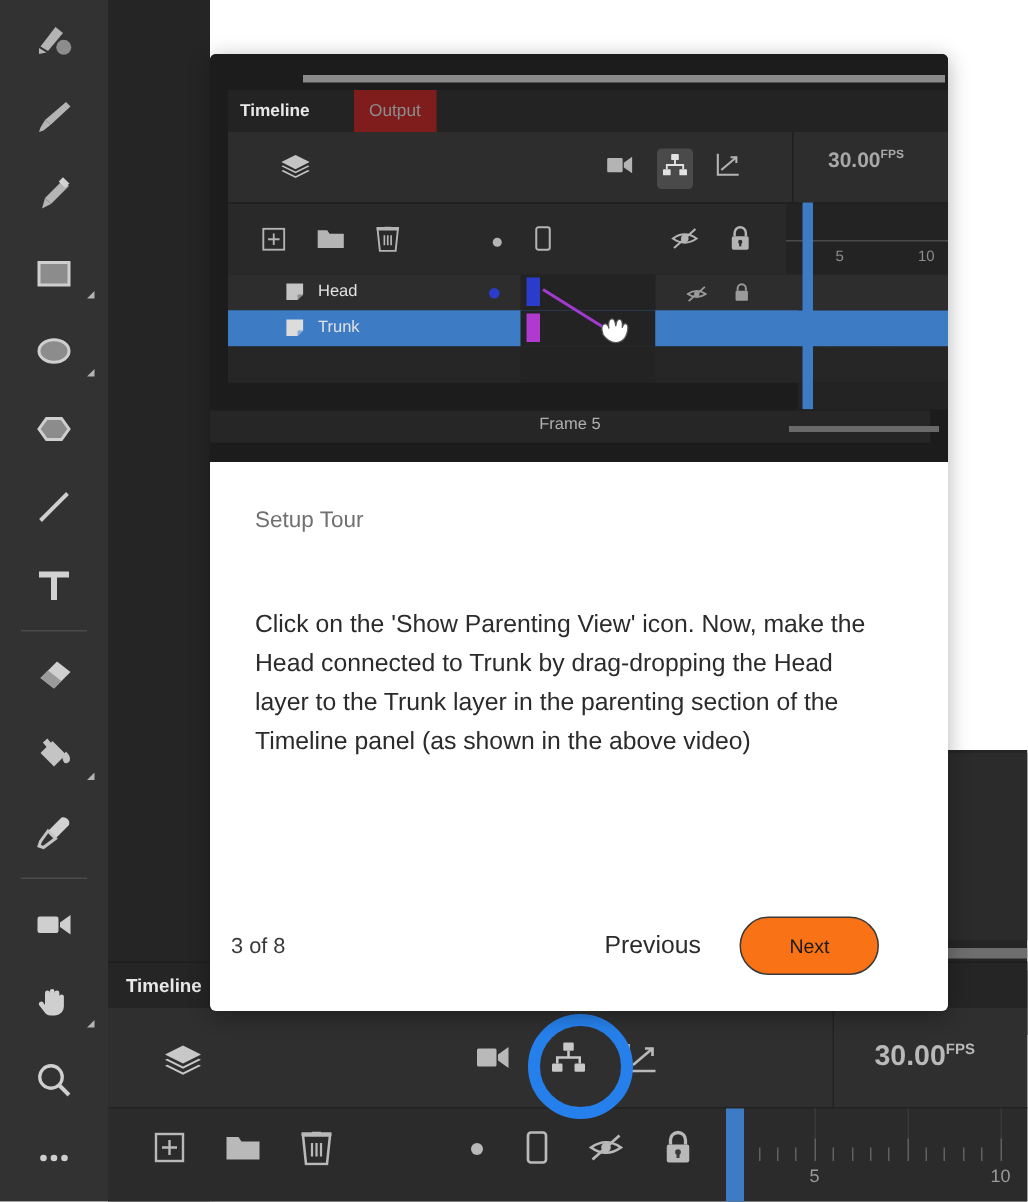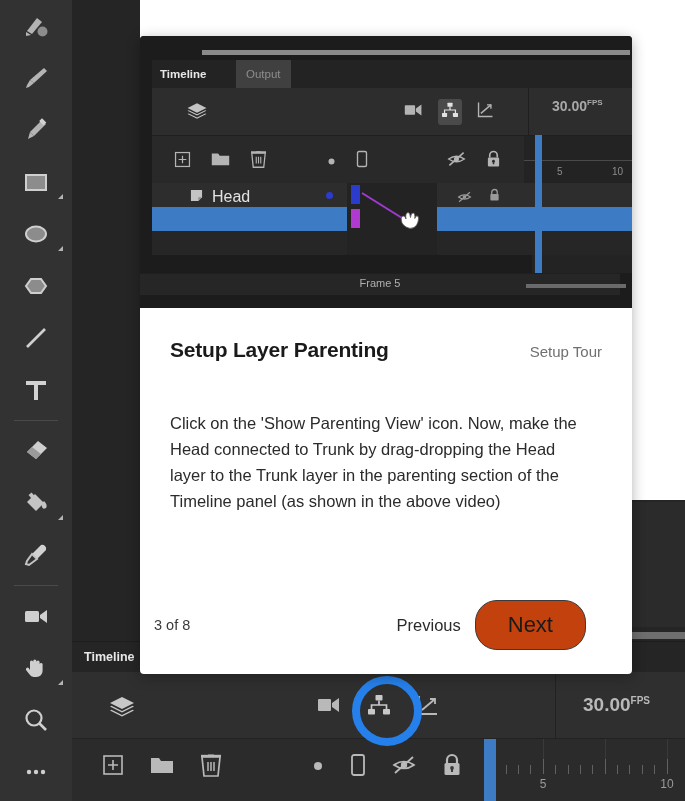--- a/index.html
+++ b/index.html
@@ -83,35 +83,35 @@
     background: #ffffff; border-radius: 4px;
     box-shadow: 0 3px 14px rgba(0,0,0,0.30);
     overflow: hidden;
   }
   .video { position: relative; width: 492px; height: 272px; background: #1c1c1c; overflow: hidden; }
   .v-topbar { position: absolute; left: 0; top: 0; width: 492px; height: 24px; background: #1c1c1c; }
   .v-scroll { position: absolute; left: 62px; top: 14px; width: 428px; height: 5px; background: #8a8a8a; }
   .v-tabbar { position: absolute; left: 12px; top: 24px; width: 480px; height: 28px; background: #232323; }
   .v-tab { position: absolute; top: 0; height: 28px; display: flex; align-items: center; font-size: 11.5px; }
   .v-tab.active { left: 8px; color: #e8e8e8; font-weight: bold; }
-  .v-tab.inactive { left: 84px; color: #8d8d8d; background: #404040; padding: 0 10px; }
+  .v-tab.inactive { left: 84px; color: #8d8d8d; background: #7f1d1d; padding: 0 10px; }
   .v-toolrow { position: absolute; left: 12px; top: 52px; width: 480px; height: 47px; background: #2d2d2d; }
   .v-stack { position: absolute; left: 34px; top: 13px; color: #c4c4c4; }
   .v-icons { position: absolute; left: 252px; top: 13px; display: flex; gap: 18px; align-items: center; color: #b4b4b4; }
   .v-icon-active { background: #4a4a4a; border-radius: 3px; padding: 3px; margin: -3px; }
   .v-fpsdiv { position: absolute; left: 388px; top: 52px; width: 1px; height: 47px; background: #1f1f1f; }
   .v-fps { position: absolute; left: 412px; top: 62px; font-size: 14px; font-weight: bold; color: #a8a8a8; }
   .v-fps sup { font-size: 8px; vertical-align: super; }
 
   .v-ctrlrow { position: absolute; left: 12px; top: 99px; width: 480px; height: 48px; background: #292929; border-top: 1px solid #1f1f1f; }
   .v-ctrl-i { position: absolute; top: 14px; display: flex; gap: 20px; align-items: center; color: #b4b4b4; }
 
   .v-layers { position: absolute; left: 12px; top: 147px; width: 480px; height: 90px; }
   .v-row { position: absolute; left: 0; width: 480px; height: 24px; }
-  .v-row .nm { position: absolute; left: 60px; top: 5px; font-size: 16px; color: #e2e2e2; }
+  .v-row .nm { position: absolute; left: 60px; top: 5px; font-size: 11px; color: #e2e2e2; }
   .v-row .licon { position: absolute; left: 38px; top: 5px; color: #c4c4c4; }
   .v-rowsel { background: #3d7bc4; }
   .v-rowdark { background: #2d2d2d; }
   .v-col-a { position: absolute; left: 0; top: 0; width: 195px; height: 24px; }
   .v-col-b { position: absolute; left: 195px; top: 0; width: 90px; height: 24px; background: #232323; }
   .v-col-c { position: absolute; left: 285px; top: 0; width: 95px; height: 24px; }
 
   .v-timeline-bg { position: absolute; left: 380px; top: 0; width: 100px; height: 90px; background: #232323; }
   .v-playhead { position: absolute; left: 383px; top: -48px; width: 7px; height: 138px; background: #3d7bc4; }
   .v-frame-bar { position: absolute; left: 0; top: 237px; width: 480px; height: 22px; background: #262626; border-top: 1px solid #1f1f1f; }
@@ -127,24 +127,24 @@
   .skip { font-size: 15px; color: #707070; cursor: pointer; }
   .card-text {
     margin-top: 48px; font-size: 16.5px; line-height: 1.58; color: #2b2b2b;
     max-width: 408px;
   }
   .card-foot {
     position: absolute; left: 14px; bottom: 24px; width: 432px;
     display: flex; align-items: center; justify-content: space-between;
   }
   .step { font-size: 14.5px; color: #3a3a3a; }
-  .foot-right { display: flex; align-items: center; gap: 14px; text-align: right; }
+  .foot-right { display: flex; align-items: center; gap: 26px; text-align: right; }
   .prev { font-size: 16.5px; color: #2b2b2b; cursor: pointer; }
   .next {
-    font-size: 22px; color: #1a1a1a; background: #c2410c;
+    font-size: 13px; color: #1a1a1a; background: #f97316;
     border: 1.6px solid #3a3a3a; border-radius: 22px;
     padding: 11px 32px; cursor: pointer;
   }
 </style>
 </head>
 <body>
 
 <div id="app">
 
   <div class="bg-dark-left"></div>
@@ -520,20 +520,29 @@
             <span style="position:absolute;left:52px;top:5px">
               <svg width="11" height="14" viewBox="0 0 20 24">
                   <path d="M5 10 V7 a5 5 0 0 1 10 0 V10" fill="none" stroke="#9a9a9a" stroke-width="2.4"></path>
                   <rect x="2.5" y="10" width="15" height="12" rx="1.5" fill="#9a9a9a"></rect>
                 </svg>
             </span>
           </div>
         </div>
 
         <div class="v-row v-rowsel" style="top:24px">
+          <div class="v-col-a" style="background:#3d7bc4">
+            <span class="licon">
+              <svg width="13" height="13" viewBox="0 0 14 14">
+                  <path d="M1 1 H13 V9 L9 13 H1 Z" fill="#dcdcdc"></path>
+                  <path d="M9 13 V9 H13 Z" fill="#7fa8d8"></path>
+                </svg>
+            </span>
+            <span class="nm">Trunk</span>
+          </div>
           <div class="v-col-b">
             <span style="position:absolute;left:4px;top:2px;width:9px;height:19px;background:#b03ad0"></span>
           </div>
           <div class="v-col-c" style="background:#3d7bc4"></div>
         </div>
 
         <div class="v-row" style="top:48px;background:#262626">
           <div class="v-col-a" style="background:#262626"></div>
           <div class="v-col-b" style="background:#232323"></div>
           <div class="v-col-c" style="background:#262626"></div>
@@ -550,21 +559,20 @@
       </div>
 
       <div class="v-frame-bar">
         <div class="v-frame-lbl">Frame 5</div>
         <div class="v-bottom-scroll"></div>
       </div>
     </div>
 
     <div class="card-body">
       <div class="card-head">
-        <div class="card-title">Setup Layer Parenting</div>
         <div class="skip">Setup Tour</div>
       </div>
       <div class="card-text">Click on the 'Show Parenting View' icon. Now, make the Head connected to Trunk by drag-dropping the Head layer to the Trunk layer in the parenting section of the Timeline panel (as shown in the above video)</div>
     </div>
 
     <div class="card-foot">
       <div class="step">3 of 8</div>
       <div class="foot-right">
         <div class="prev">Previous</div>
         <div class="next">Next</div>

